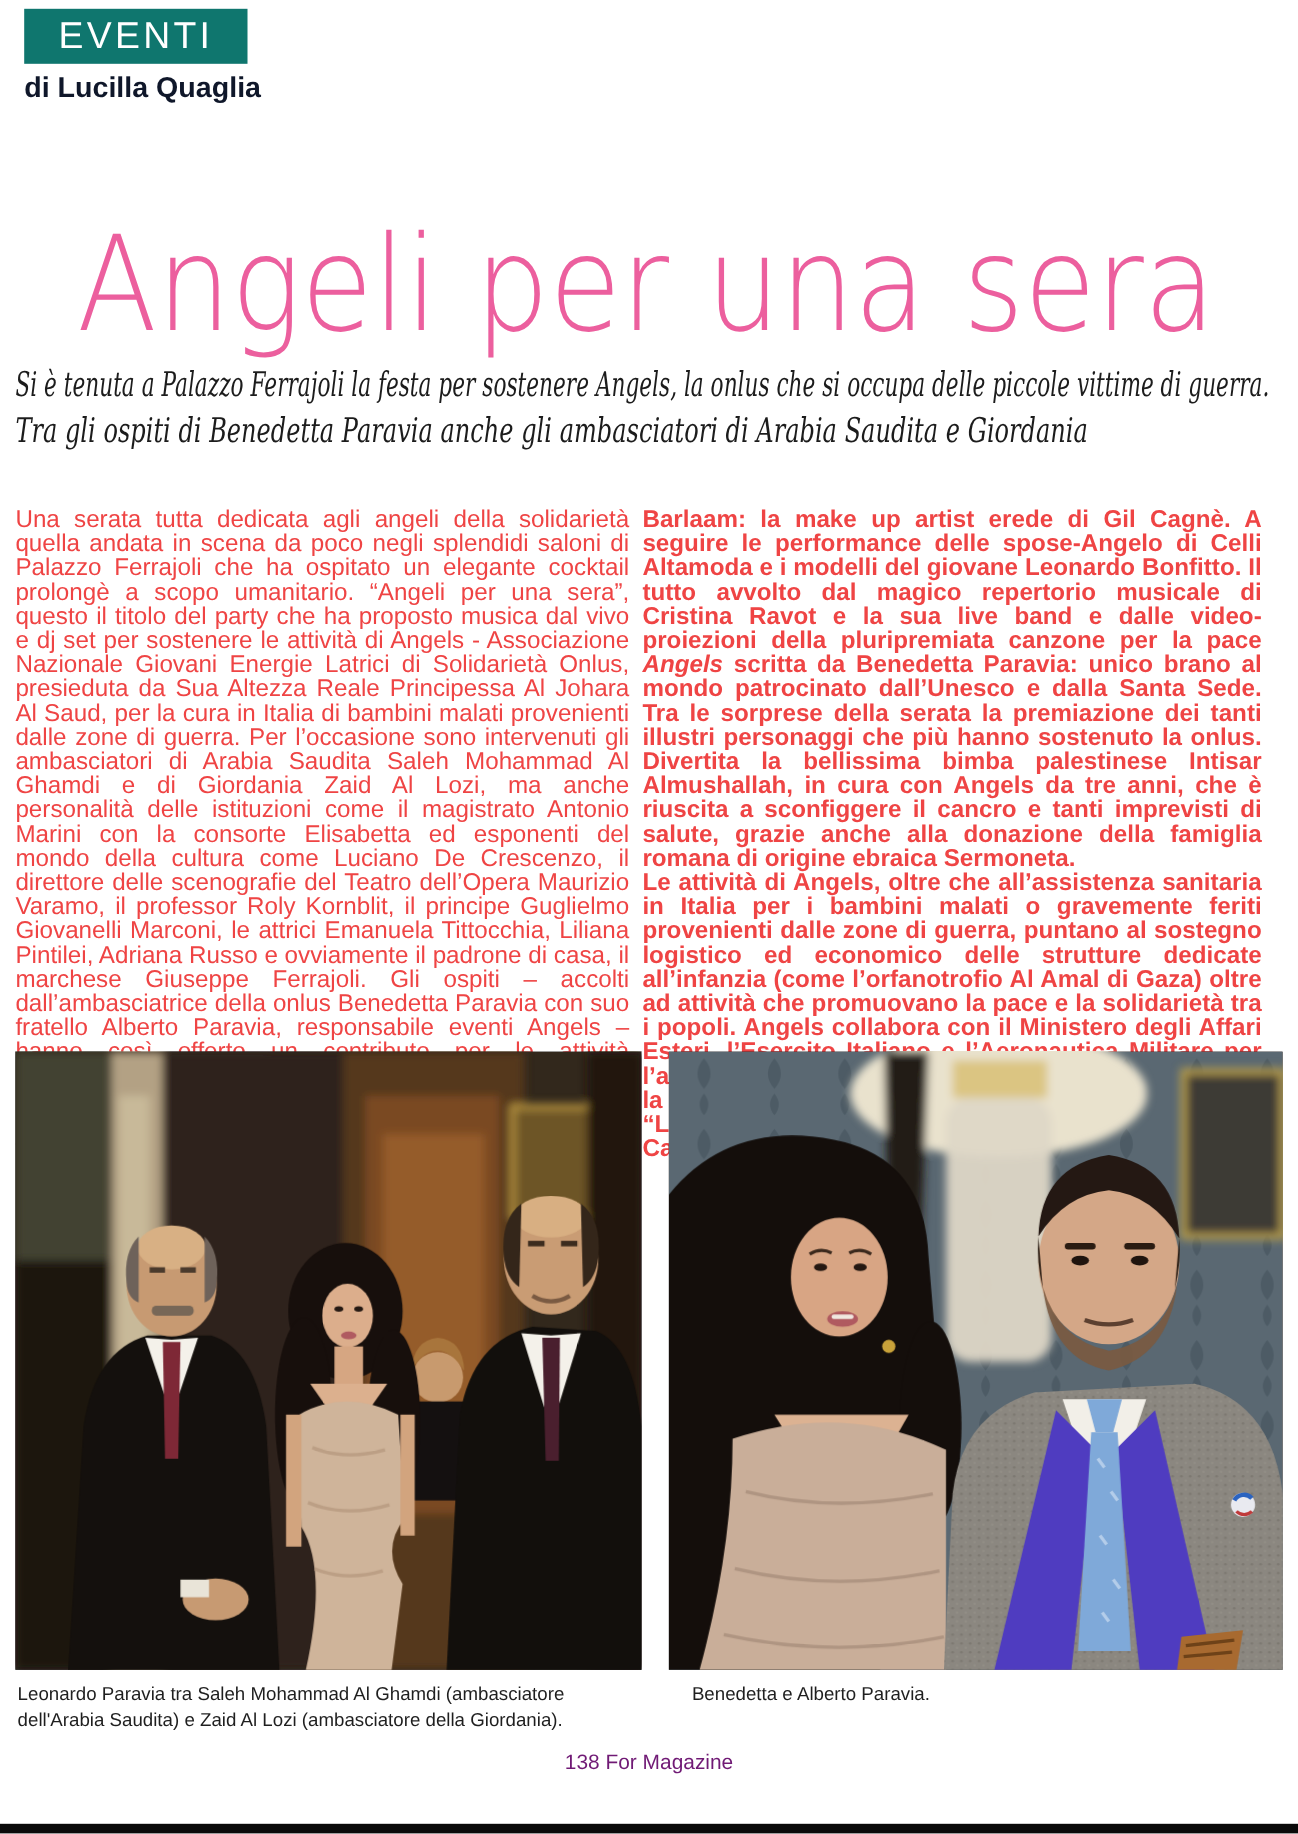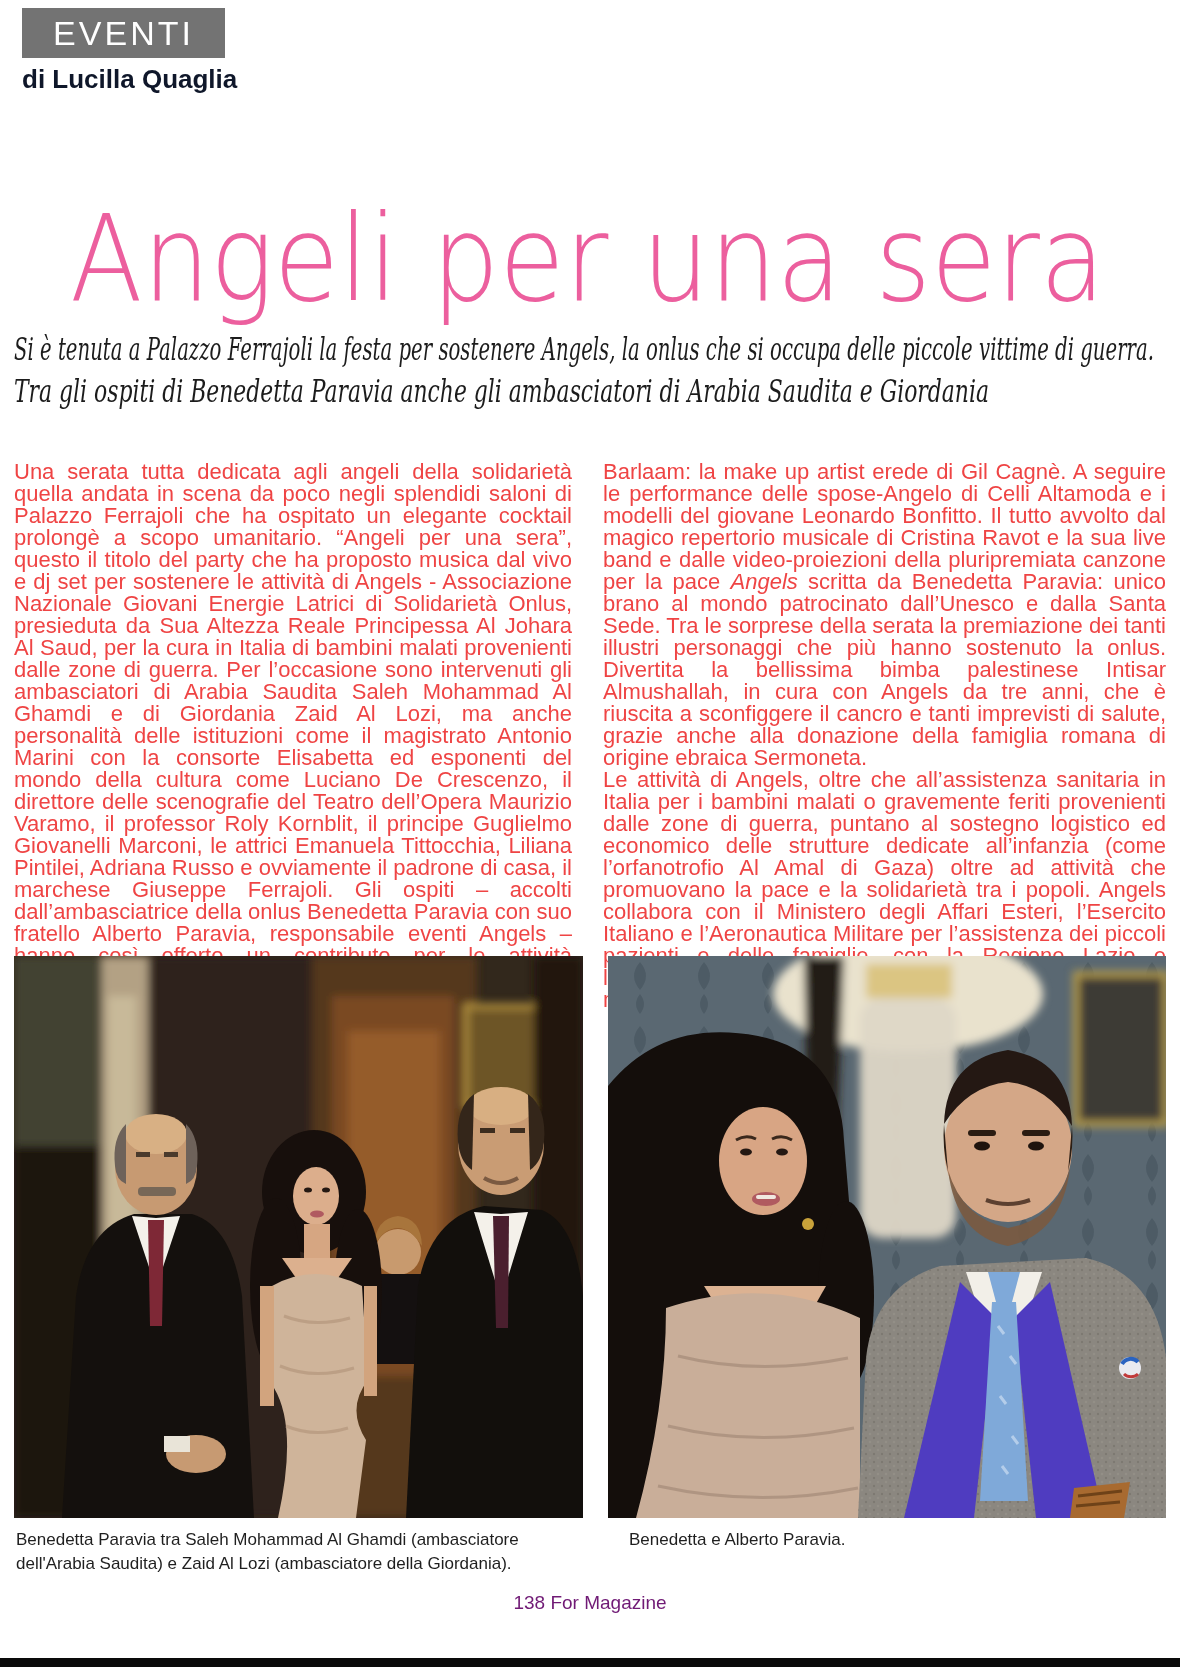--- a/index.html
+++ b/index.html
@@ -18,21 +18,21 @@
   }
   
   #title-wrap{position:absolute;left:0;top:168px;width:1180px;height:170px;}
   #subtitle-wrap{position:absolute;left:0;top:322px;width:1096px;height:92px;}
   
   .col{
     position:absolute;top:461px;font-size:22px;line-height:22px;
     text-align:justify;color:#ef4444;
   }
   #col1{left:14px;width:558px;}
-  #col2{left:603px;width:563px;}
+  #col2{left:584px;width:563px;font-weight:bold;}
   .col p{margin:0;}
   
   .photo{position:absolute;top:956px;height:562px;overflow:hidden;background:#222;}
   #photo-left{left:14px;width:569px;}
   #photo-right{left:608px;width:558px;}
   .photo svg{display:block;width:100%;height:100%;}
   
   .caption{
     position:absolute;top:1528px;font-size:17px;line-height:24px;color:#1f1f1f;
   }
@@ -45,21 +45,21 @@
   }
   #bottom-bar{
     position:absolute;left:0;top:1658px;width:1180px;height:9px;background:#0a0a0a;
   }
 </style>
 </head>
 <body>
 
 <div id="page">
 
-  <div id="section-badge" style="background:#737373;">
+  <div id="section-badge" style="background:#0f766e;">
     <span>EVENTI</span>
   </div>
 
   <div id="byline">di Lucilla Quaglia</div>
 
   <div id="title-wrap">
     <svg width="1180" height="170" viewBox="0 0 1180 170">
       <text x="70" y="132" textLength="1035" lengthAdjust="spacingAndGlyphs" font-family="DejaVu Sans, Liberation Sans, sans-serif" font-weight="100" font-size="120" fill="#ec5f9e">Angeli per una sera</text>
     </svg>
   </div>
@@ -212,19 +212,19 @@
         <path d="M378,244 Q400,252 422,244" stroke="#5c4030" stroke-width="4" fill="none"></path>
         <circle cx="522" cy="412" r="11" fill="#e9eaf0"></circle>
         <path d="M514,408 a10,10 0 0 1 16,-2" stroke="#2a63c0" stroke-width="4" fill="none"></path>
         <path d="M516,418 a10,10 0 0 0 14,0" stroke="#c03a3a" stroke-width="3" fill="none"></path>
         <polygon points="466,532 522,526 516,562 462,562" fill="#a86a30"></polygon>
         <path d="M470,540 L514,535 M468,550 L512,546" stroke="#6e4218" stroke-width="3"></path>
       </g>
     </svg>
   </div>
 
-  <div id="caption-left" class="caption">Benedetta Paravia tra Saleh Mohammad Al Ghamdi (ambasciatore dell'Arabia Saudita) e Zaid Al Lozi (ambasciatore della Giordania).</div>
+  <div id="caption-left" class="caption">Leonardo Paravia tra Saleh Mohammad Al Ghamdi (ambasciatore dell'Arabia Saudita) e Zaid Al Lozi (ambasciatore della Giordania).</div>
   <div id="caption-right" class="caption">Benedetta e Alberto Paravia.</div>
 
   <div id="footer">138 For Magazine</div>
   <div id="bottom-bar"></div>
 
 </div>
 
 </body></html>

